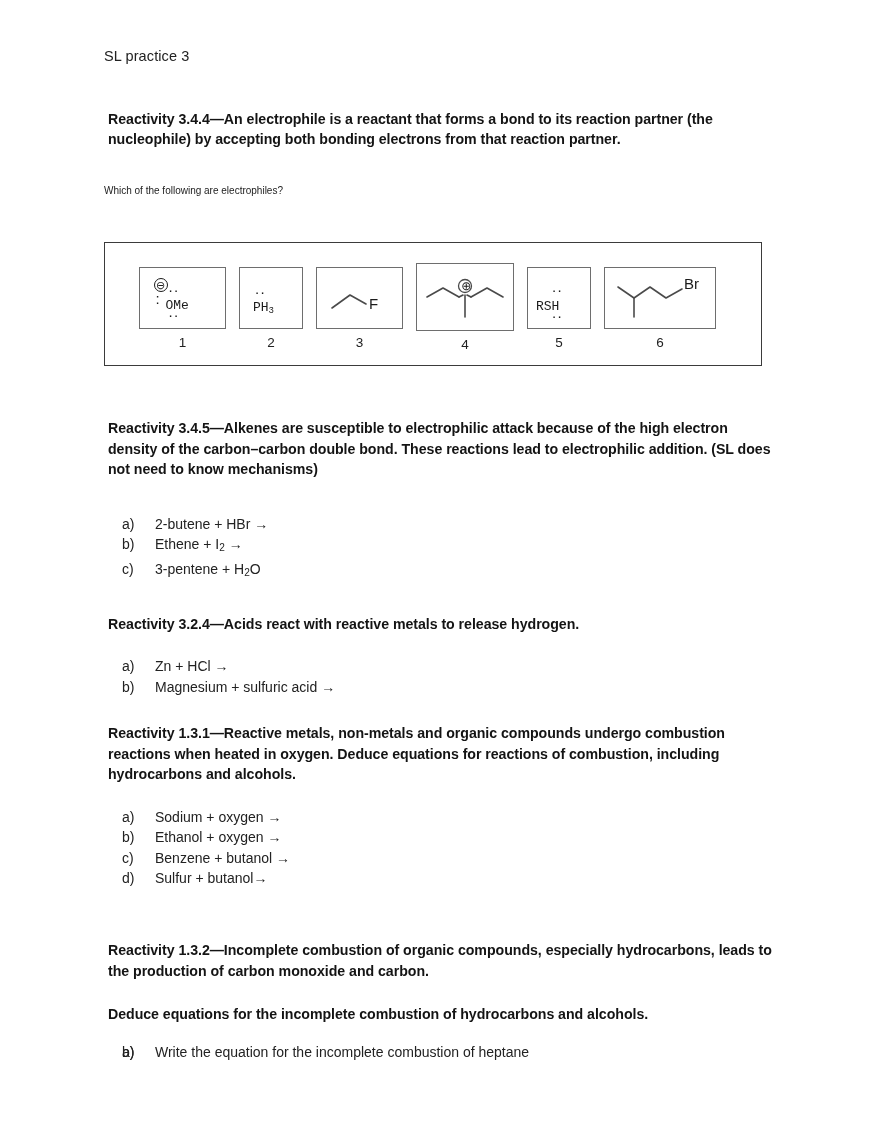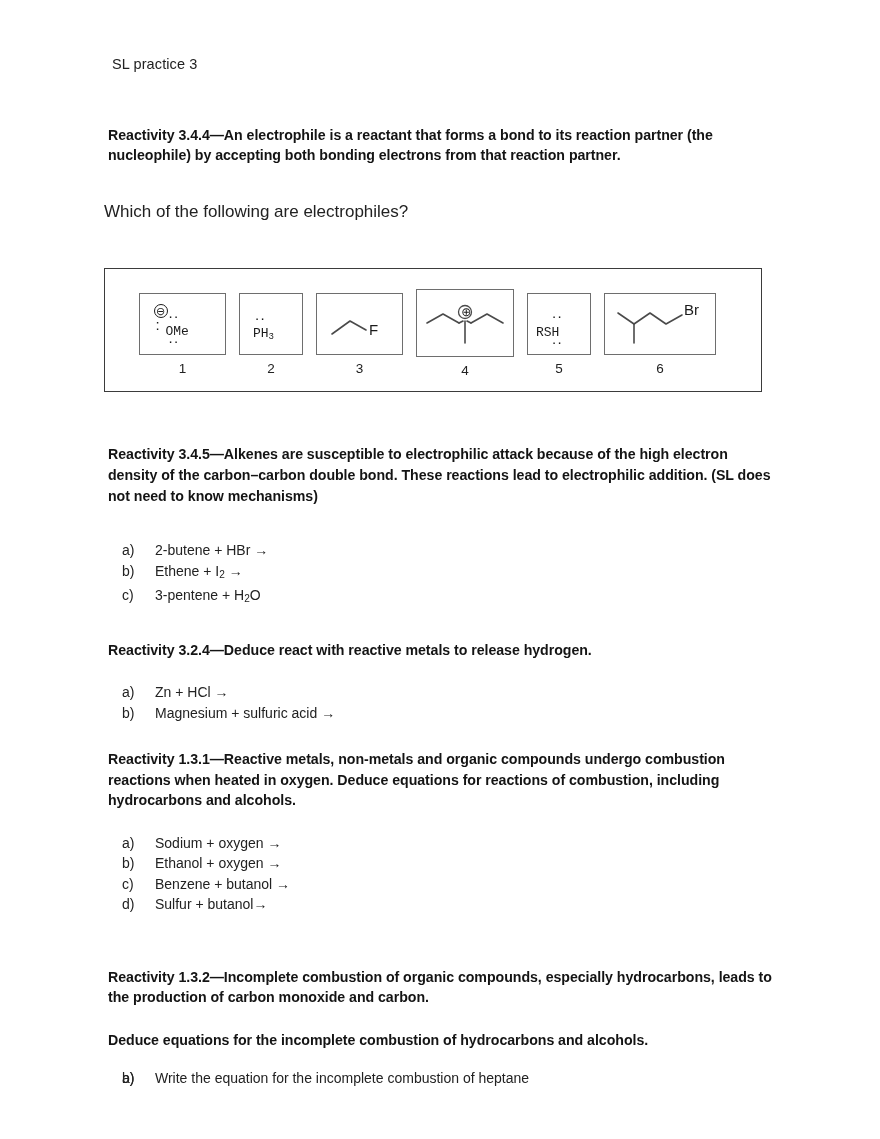--- a/index.html
+++ b/index.html
@@ -26,35 +26,35 @@
     left: 104px;
     top: 47px;
     width: 672px;
   }
 
   .doc-title {
     font-size: 14.5px;
     font-weight: normal;
     color: #222;
     letter-spacing: 0.1px;
-    margin: 8px;
+    margin: 0;
     line-height: 1.35;
   }
 
   .heading {
     font-size: 14.2px;
     font-weight: bold;
     color: #141414;
     line-height: 1.45;
     margin: 4px;
     letter-spacing: -0.05px;
   }
 
   .para {
-    font-size: 17px;
+    font-size: 10px;
     font-weight: normal;
     color: #222;
     line-height: 1.45;
     margin: 0;
   }
 
   .gap-30 { height: 30px; }
   .gap-22 { height: 22px; }
   .gap-18 { height: 18px; }
   .gap-14 { height: 14px; }
@@ -318,21 +318,21 @@
         <span><span>Ethene + I</span><sub>2</sub><span> →</span></span>
       </li>
       <li>
         <span class="marker">c)</span>
         <span><span>3-pentene + H</span><sub>2</sub><span>O</span></span>
       </li>
     </ol>
 
     <div class="gap-26"></div>
 
-    <div class="heading">Reactivity 3.2.4—Deduce react with reactive metals to release hydrogen.</div>
+    <div class="heading">Reactivity 3.2.4—Acids react with reactive metals to release hydrogen.</div>
 
     <div class="gap-18"></div>
 
     <ol class="alpha">
       <li>
         <span class="marker">a)</span>
         <span>Zn + HCl →</span>
       </li>
       <li>
         <span class="marker">b)</span>

